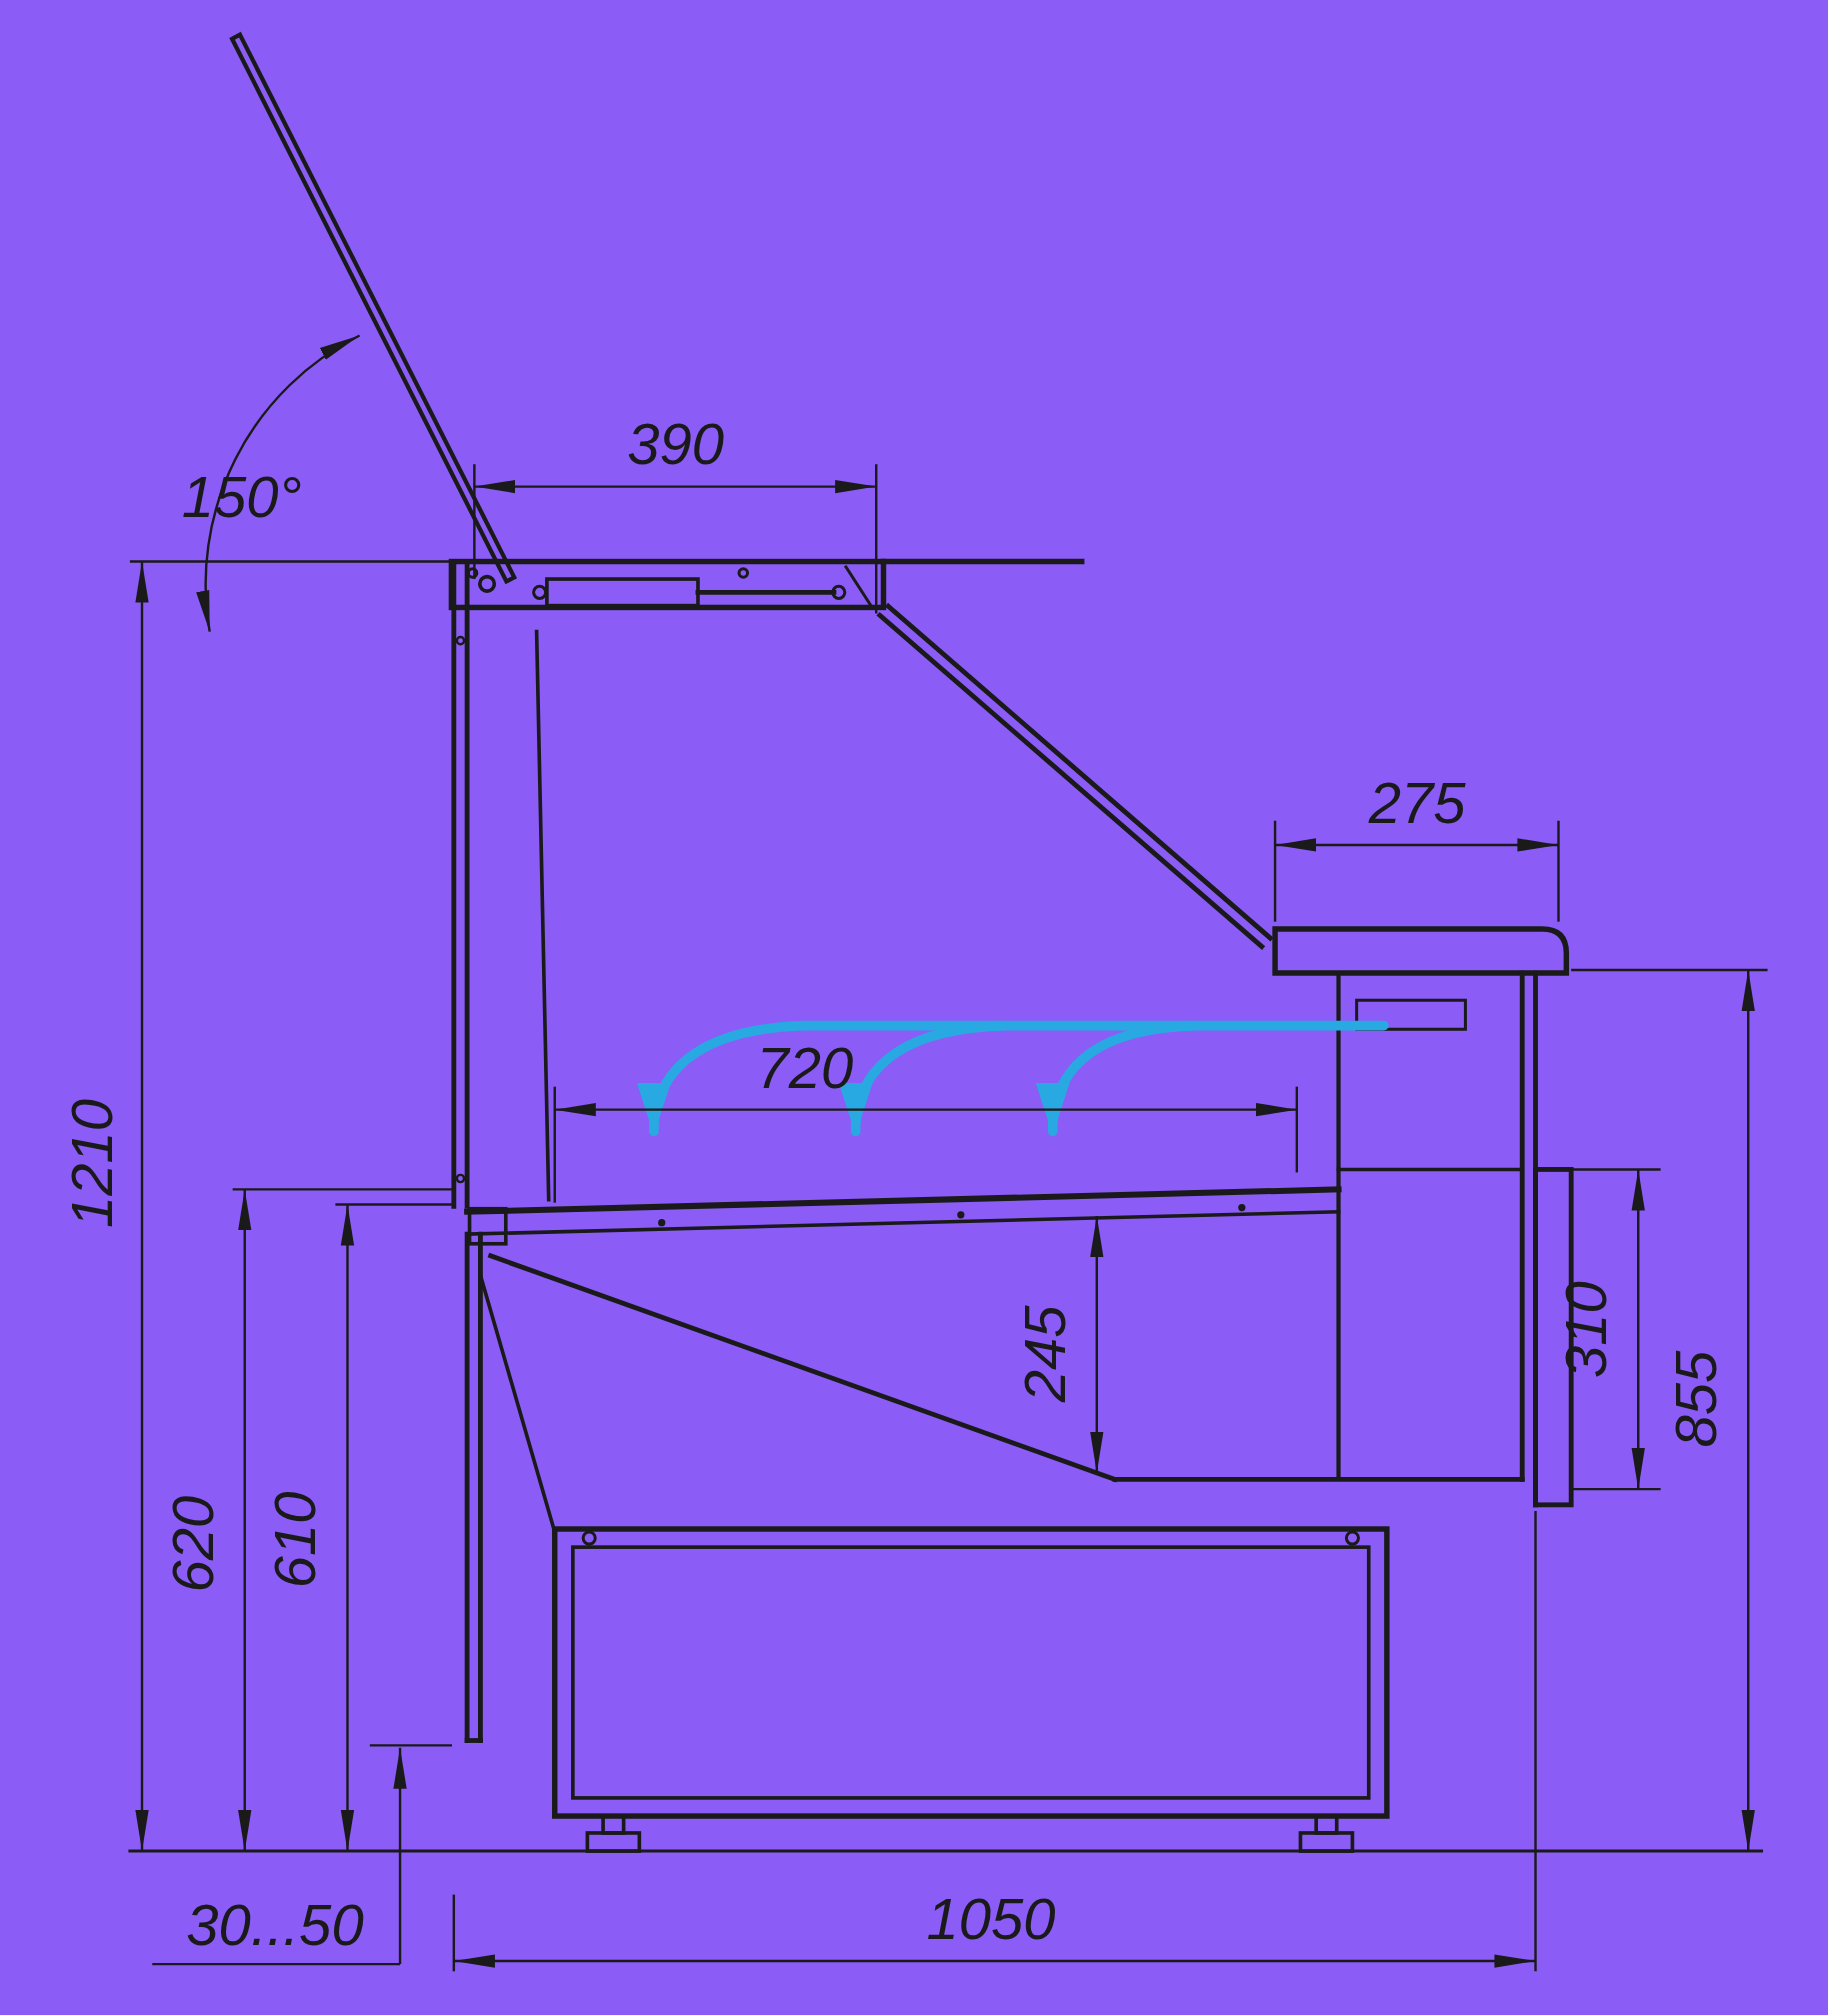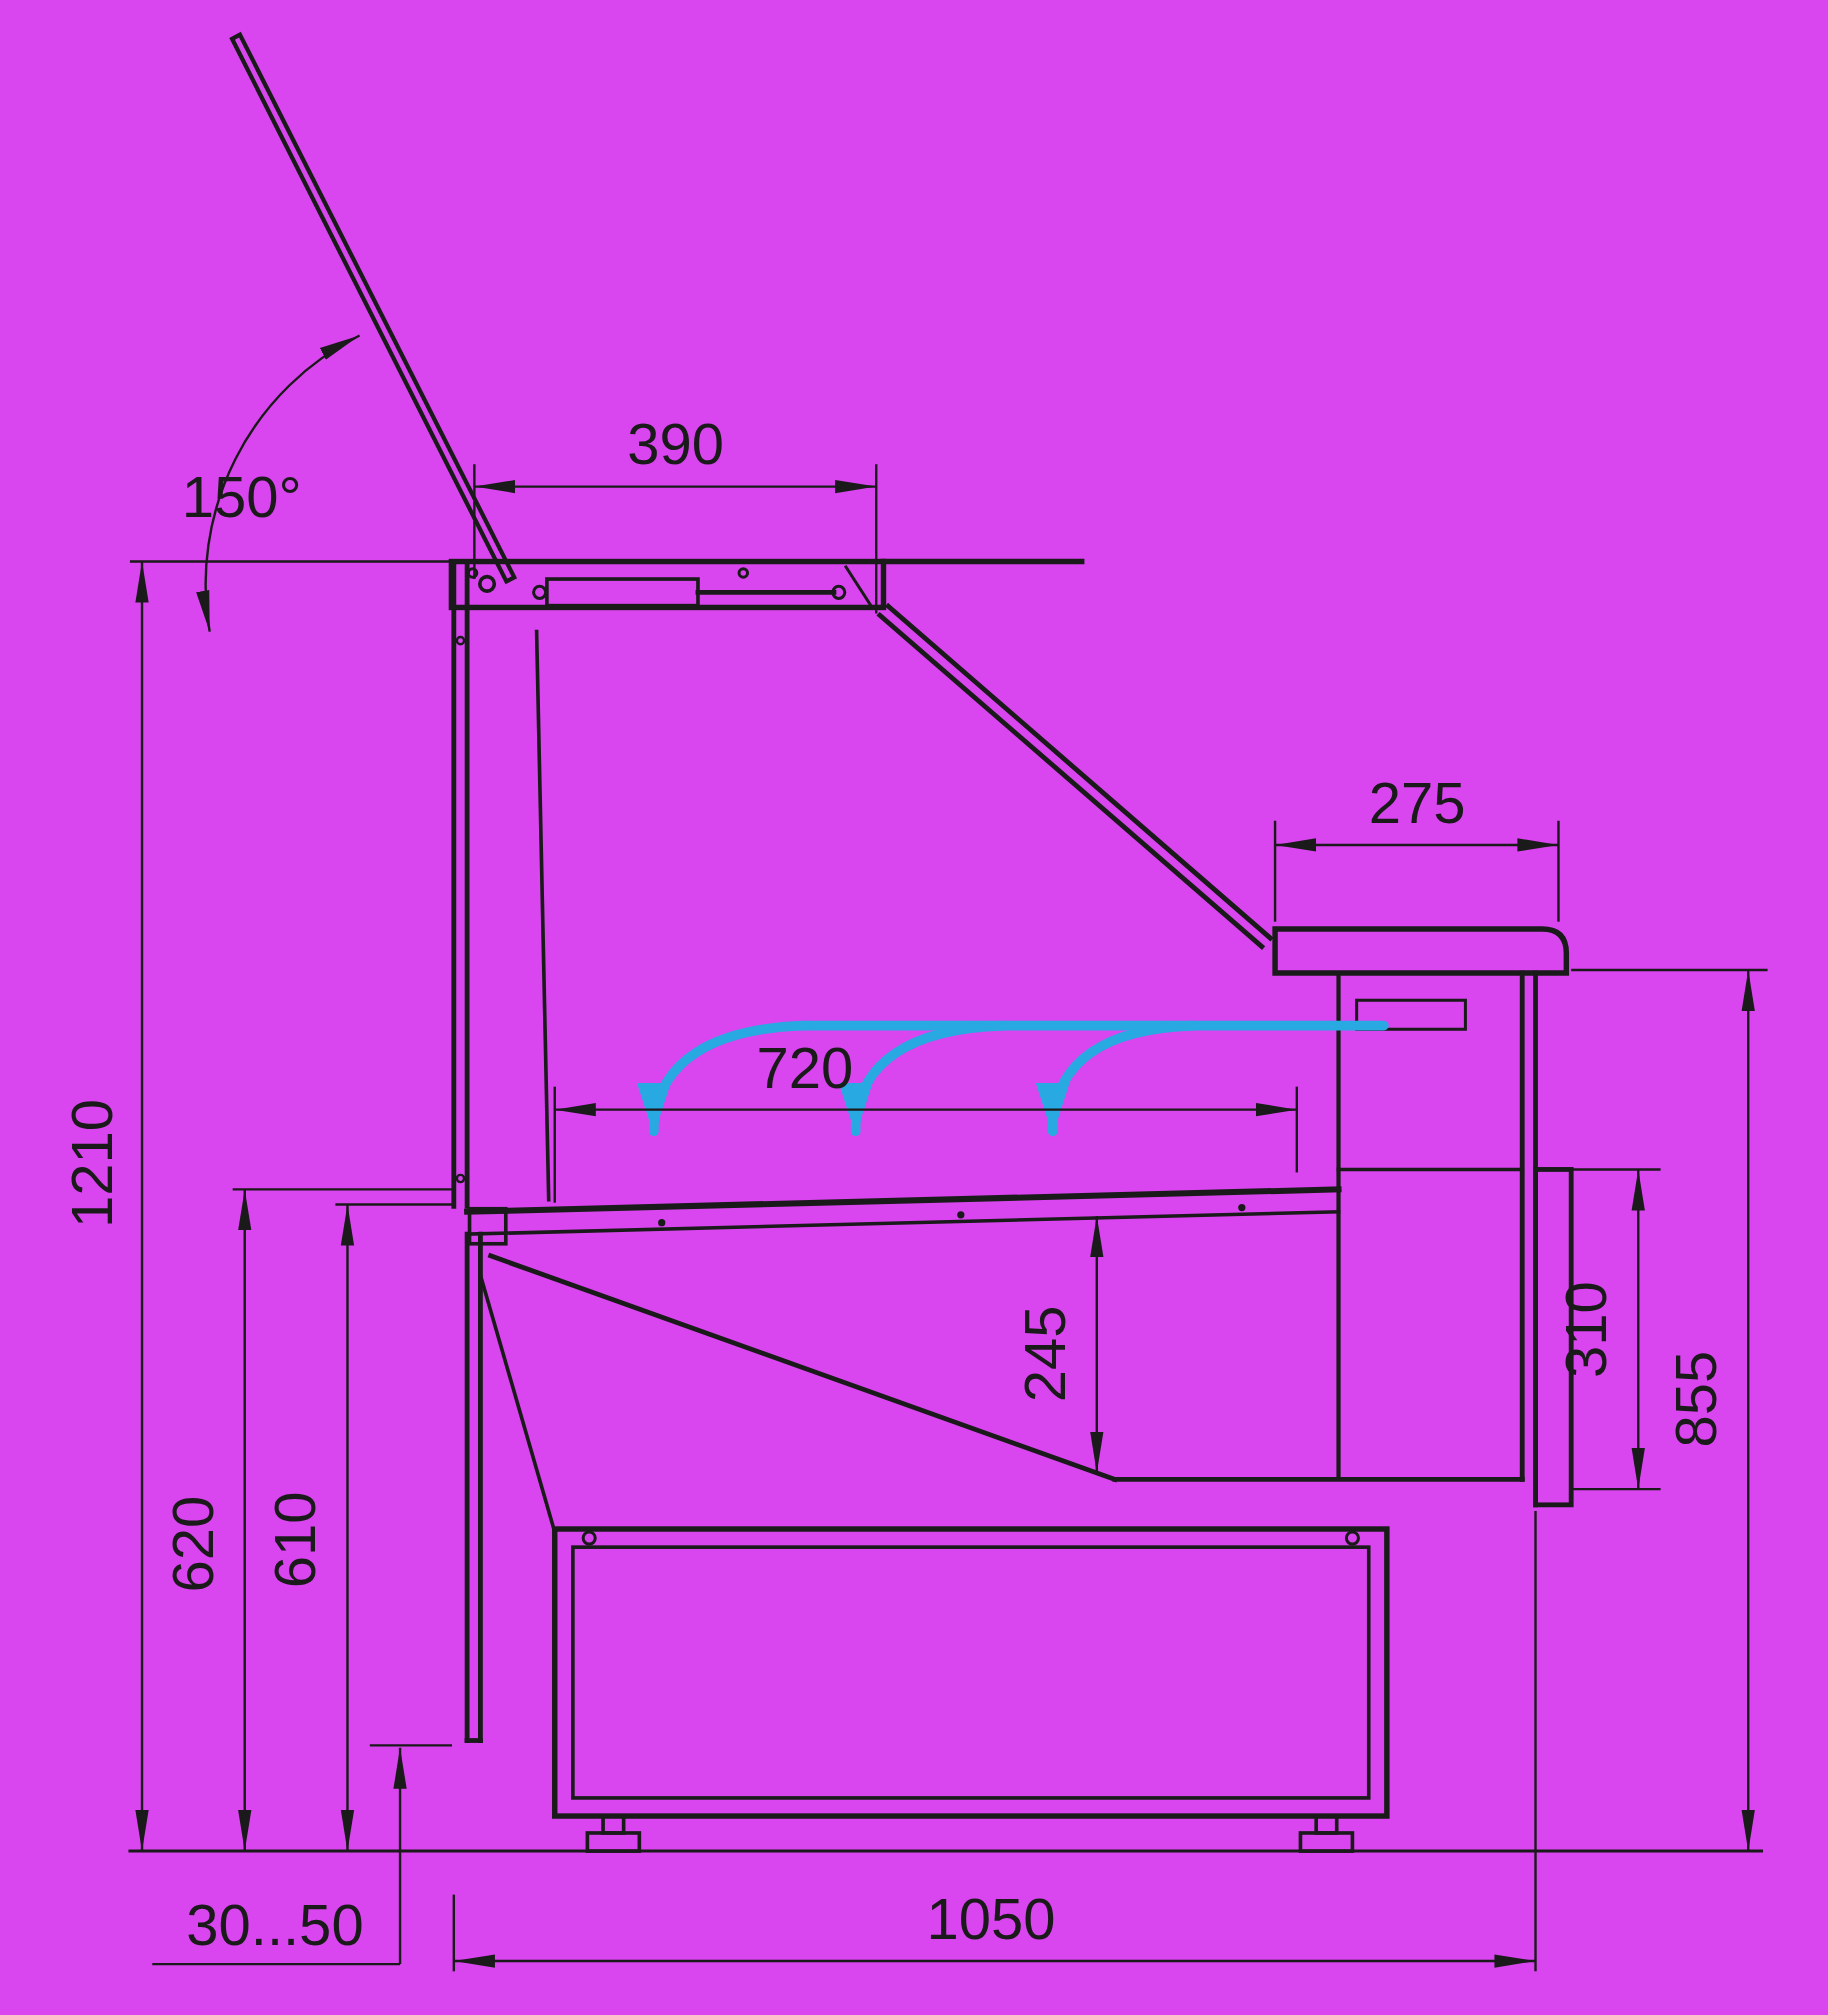--- a/index.html
+++ b/index.html
@@ -1,16 +1,16 @@
 <!DOCTYPE html>
 <html style="font-size:9.7px"><head>
 <meta charset="utf-8">
 <style>
   html,body{margin:0;padding:0;background:#ffffff;}
-  .page{width:1828px;height:2015px;background:#d946ef;position:relative;font-family:"Liberation Sans",sans-serif;}
+  .page{width:1828px;height:2015px;background:#8b5cf6;position:relative;font-family:"Liberation Sans",sans-serif;font-style:italic;}
   svg{display:block;}
   text{font-family:"Liberation Sans",sans-serif;font-size:96px;fill:#1a1a1a;}
   .obj{stroke:#1a1a1a;fill:none;stroke-linecap:square;}
   .dim{stroke:#1a1a1a;fill:none;stroke-width:4;}
   .dimtxt{text-anchor:middle;}
 </style>
 </head>
 <body>
 
 <div class="page">

